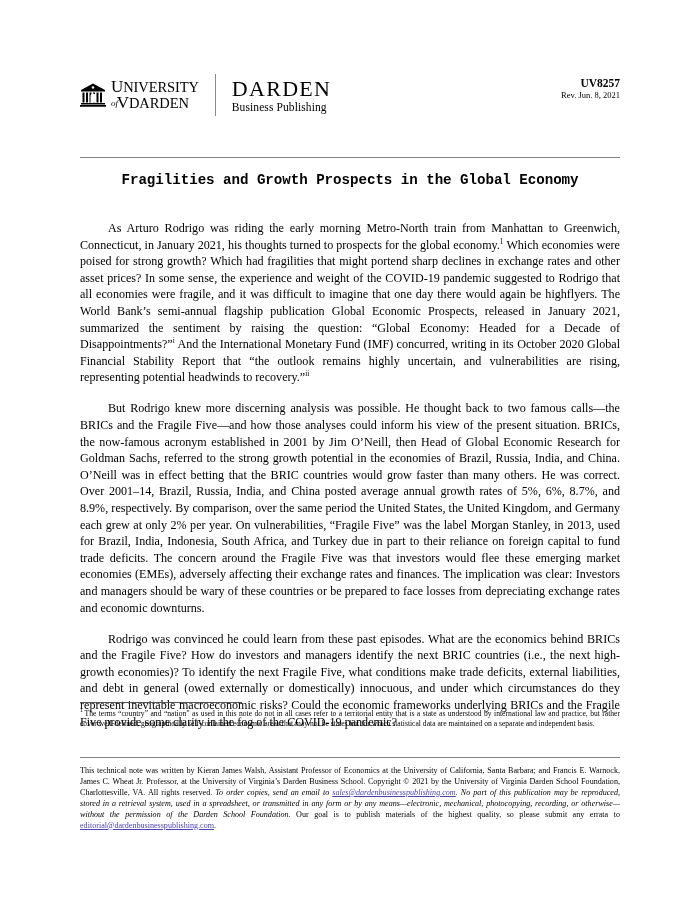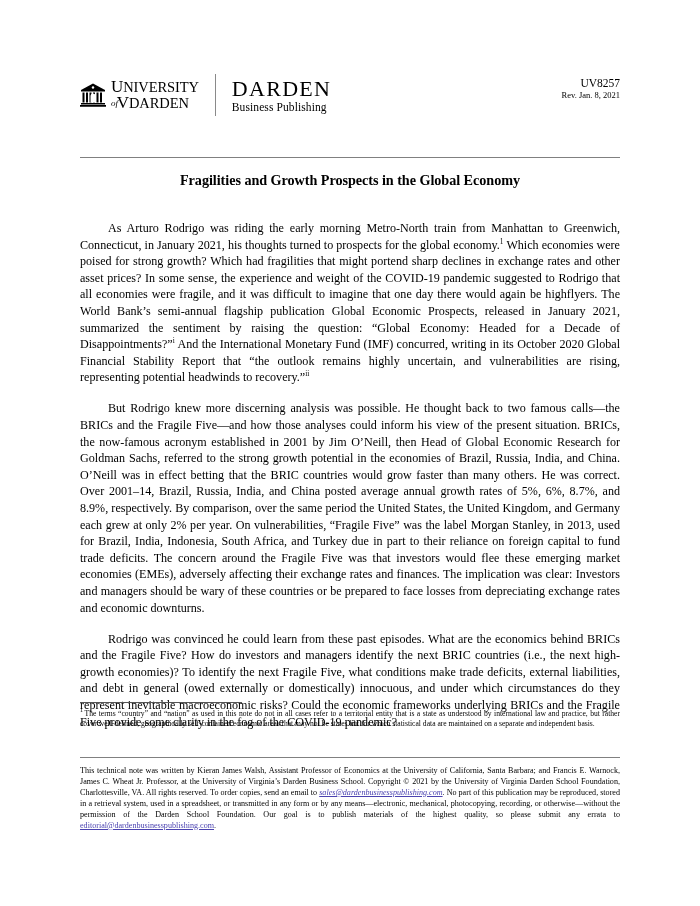--- a/index.html
+++ b/index.html
@@ -101,20 +101,21 @@
     letter-spacing: 0.1px;
     margin-top: 1px;
   }
   .docmeta {
     text-align: right;
     padding-top: 4px;
   }
   .doc-number {
     font-size: 11.5px;
     line-height: 1.25;
+    font-weight: bold;
   }
   .doc-rev {
     font-size: 8.5px;
     line-height: 1.3;
   }
 
   
   .rule-full {
     position: absolute;
     left: 0;
@@ -133,21 +134,21 @@
     background: #555555;
   }
 
   
   .title {
     position: absolute;
     left: 0;
     top: 172px;
     width: 540px;
     text-align: center;
-    font-family: Liberation Serif, serif;
+    font-family: Liberation Mono, monospace;
     font-weight: bold;
     font-size: 14.2px;
     letter-spacing: -0.05px;
   }
 
   
   .body-area {
     position: absolute;
     left: 0;
     top: 220px;
@@ -188,21 +189,21 @@
   
   .credit {
     position: absolute;
     left: 0;
     top: 766px;
     width: 540px;
     font-size: 8.1px;
     line-height: 10.9px;
     text-align: justify;
   }
-  .credit .it { }
+  .credit .it { font-style: italic; }
   .credit a,
   .credit .maillink {
     color: #4a42b0;
     font-style: italic;
   }
   .credit .maillink-plain {
     color: #4a42b0;
     text-decoration: underline;
     font-style: normal;
   }
@@ -240,21 +241,21 @@
         <div class="brand-divider"></div>
 
         <div class="darden-block">
           <div class="darden-word">DARDEN</div>
           <div class="darden-sub">Business Publishing</div>
         </div>
       </div>
 
       <div class="docmeta">
         <div class="doc-number">UV8257</div>
-        <div class="doc-rev">Rev. Jan. 8, 2021</div>
+        <div class="doc-rev">Rev. Jun. 8, 2021</div>
       </div>
     </div>
 
     <div class="rule-full rule-header"></div>
 
     <div class="title">Fragilities and Growth Prospects in the Global Economy</div>
 
     <div class="body-area">
 
       <p class="para"><span>As Arturo Rodrigo was riding the early morning Metro-North train from Manhattan to Greenwich, Connecticut, in January 2021, his thoughts turned to prospects for the global economy.</span><sup class="fn">1</sup><span> Which economies were poised for strong growth? Which had fragilities that might portend sharp declines in exchange rates and other asset prices? In some sense, the experience and weight of the COVID-19 pandemic suggested to Rodrigo that all economies were fragile, and it was difficult to imagine that one day there would again be highflyers. The World Bank’s semi-annual flagship publication </span><span class="it">Global Economic Prospects</span><span>, released in January 2021, summarized the sentiment by raising the question: “Global Economy: Headed for a Decade of Disappointments?”</span><sup class="fn">i</sup><span> And the International Monetary Fund (IMF) concurred, writing in its October 2020 </span><span class="it">Global Financial Stability Report</span><span> that “the outlook remains highly uncertain, and vulnerabilities are rising, representing potential headwinds to recovery.”</span><sup class="fn">ii</sup></p>

